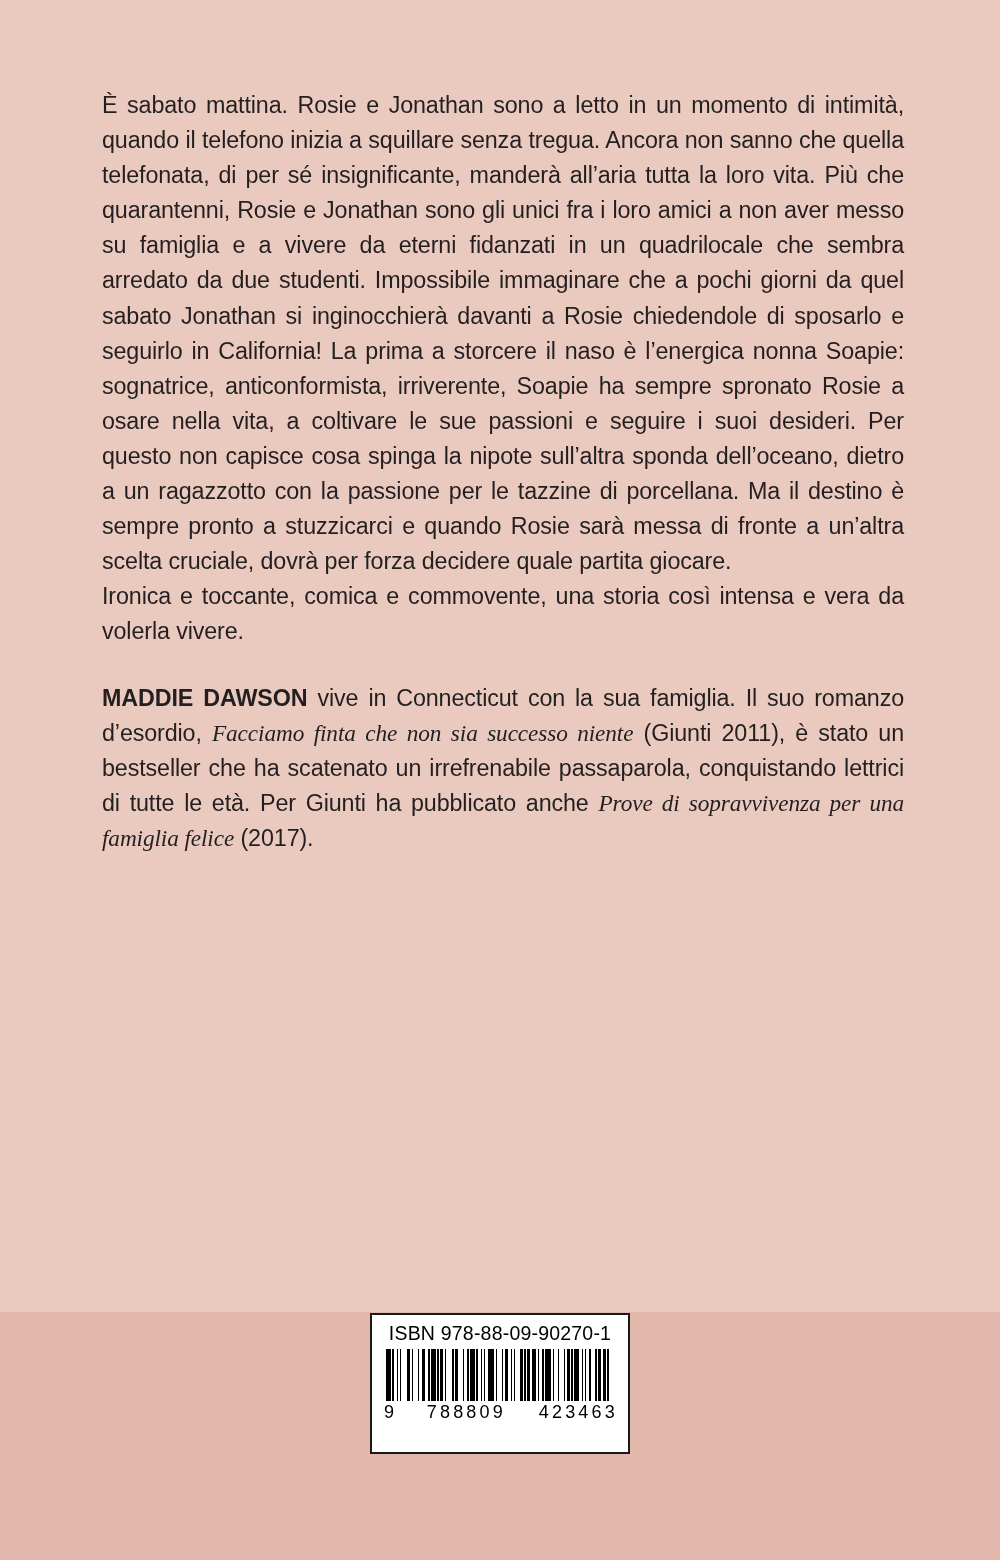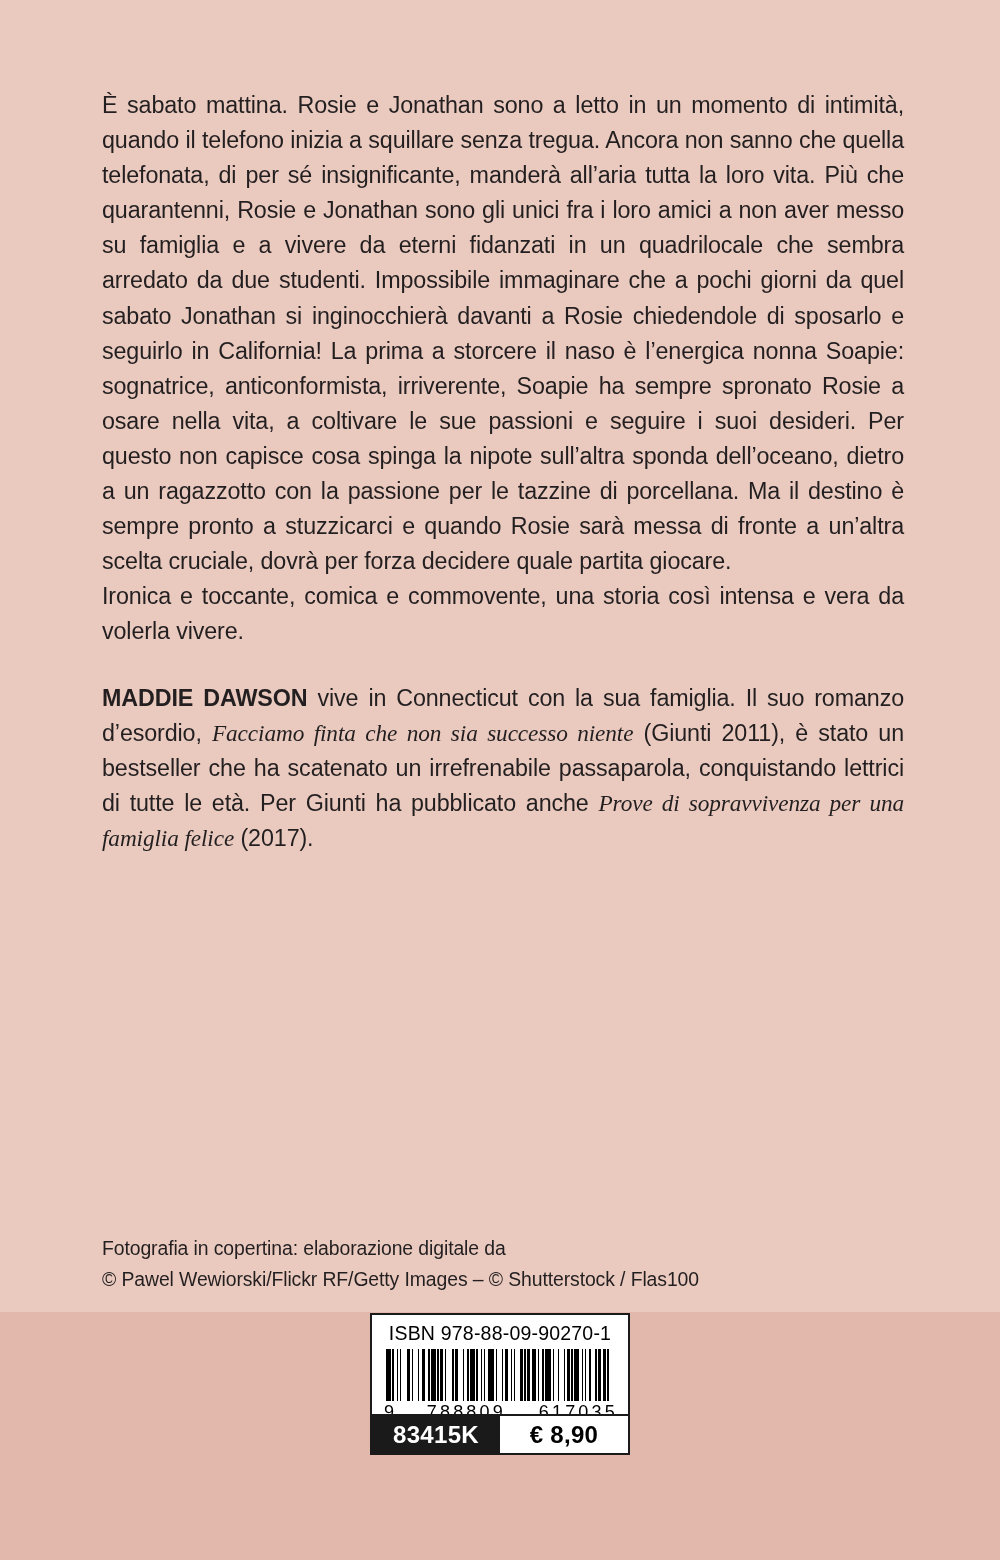--- a/index.html
+++ b/index.html
@@ -202,24 +202,20 @@
 
   <div class="upper-panel"></div>
   <div class="lower-band"></div>
 
   <div class="content">
     <p class="blurb"><span>È sabato mattina. Rosie e Jonathan sono a letto in un momento di intimità, quando il telefono inizia a squillare senza tregua. Ancora non sanno che quella telefonata, di per sé insignificante, manderà all’aria tutta la loro vita. Più che quarantenni, Rosie e Jonathan sono gli unici fra i loro amici a non aver messo su famiglia e a vivere da eterni fidanzati in un quadrilocale che sembra arredato da due studenti. Impossibile immaginare che a pochi giorni da quel sabato Jonathan si inginocchierà davanti a Rosie chiedendole di sposarlo e seguirlo in California! La prima a storcere il naso è l’energica nonna Soapie: sognatrice, anticonformista, irriverente, Soapie ha sempre spronato Rosie a osare nella vita, a coltivare le sue passioni e seguire i suoi desideri. Per questo non capisce cosa spinga la nipote sull’altra sponda dell’oceano, dietro a un ragazzotto con la passione per le tazzine di porcellana. Ma il destino è sempre pronto a stuzzicarci e quando Rosie sarà messa di fronte a un’altra scelta cruciale, dovrà per forza decidere quale partita giocare.</span><span class="lastline">Ironica e toccante, comica e commovente, una storia così intensa e vera da volerla vivere.</span></p>
 
     <p class="bio"><span class="author">MADDIE DAWSON</span><span> vive in Connecticut con la sua famiglia. Il suo romanzo d’esordio, </span><span class="title-it">Facciamo finta che non sia successo niente</span><span> (Giunti 2011), è stato un bestseller che ha scatenato un irrefrenabile passaparola, conquistando lettrici di tutte le età. Per Giunti ha pubblicato anche </span><span class="title-it">Prove di sopravvivenza per una famiglia felice</span><span> (2017).</span></p>
   </div>
 
-  <div class="credit">
-    <span class="credit-line">Fotografia in copertina: elaborazione digitale da</span>
-    <span class="credit-line">© Pawel Wewiorski/Flickr RF/Getty Images – © Shutterstock / Flas100</span>
-  </div>
 
   <div class="barcode-block">
     <div class="isbn-text">ISBN 978-88-09-90270-1</div>
     <div class="bars-wrap">
       <div class="bars" id="bars">
           <i style="width: 4.5298px;"></i>
           <i class="sp" style="width: 1.50993px;"></i>
           <i style="width: 1.50993px;"></i>
           <i class="sp" style="width: 3.01987px;"></i>
           <i style="width: 1.50993px;"></i>
@@ -310,22 +306,18 @@
           <i class="sp" style="width: 1.50993px;"></i>
           <i style="width: 3.01987px;"></i>
           <i class="sp" style="width: 1.50993px;"></i>
           <i style="width: 1.50993px;"></i>
           <i class="sp" style="width: 4.5298px;"></i>
         </div>
     </div>
     <div class="ean-digits">
       <span class="lead">9</span>
       <span>788809</span>
-      <span>617035</span>
+      <span>423463</span>
     </div>
   </div>
 
-  <div class="price-row">
-    <div class="price-code">83415K</div>
-    <div class="price-value">€ 8,90</div>
-  </div>
 
 </div>
 
 </body></html>

